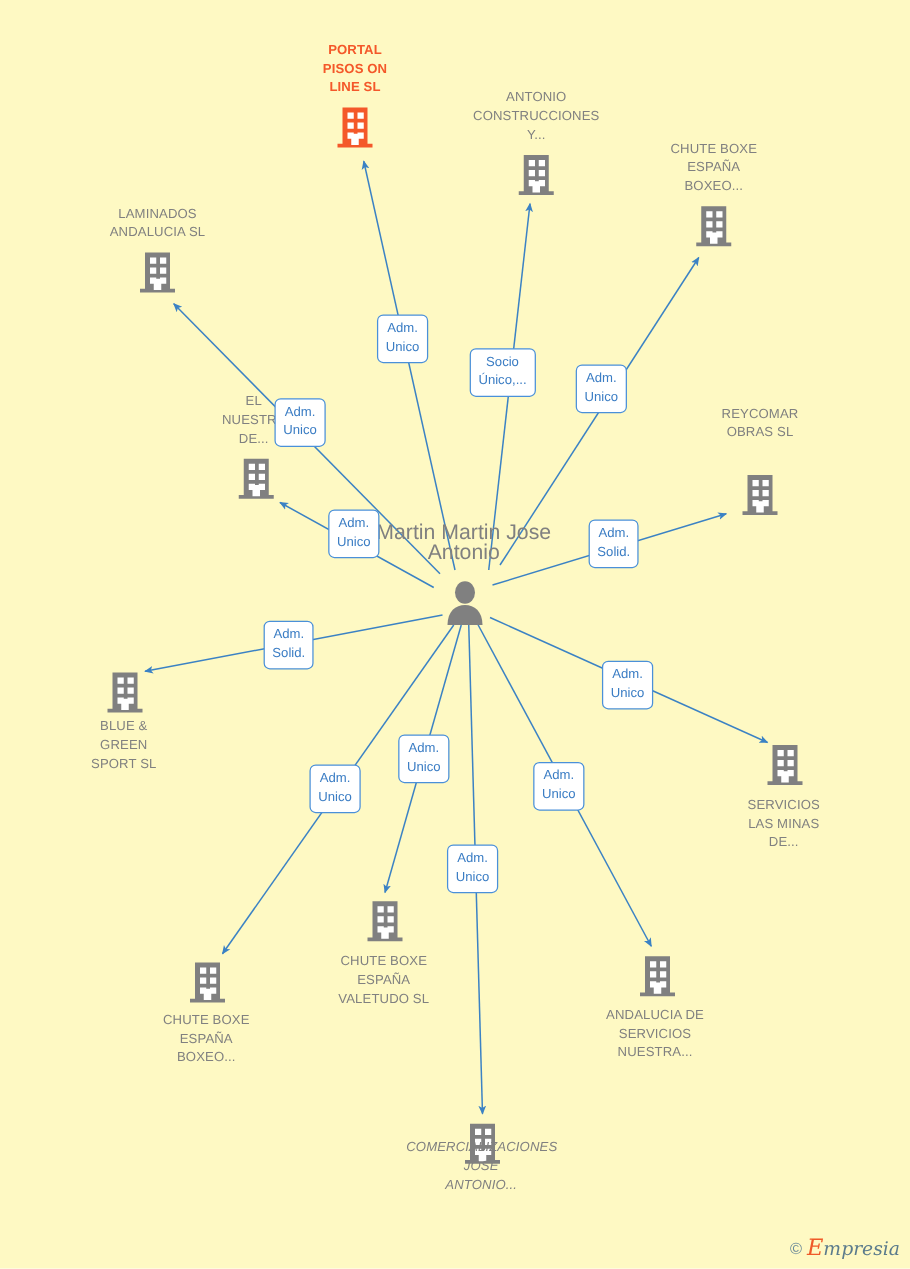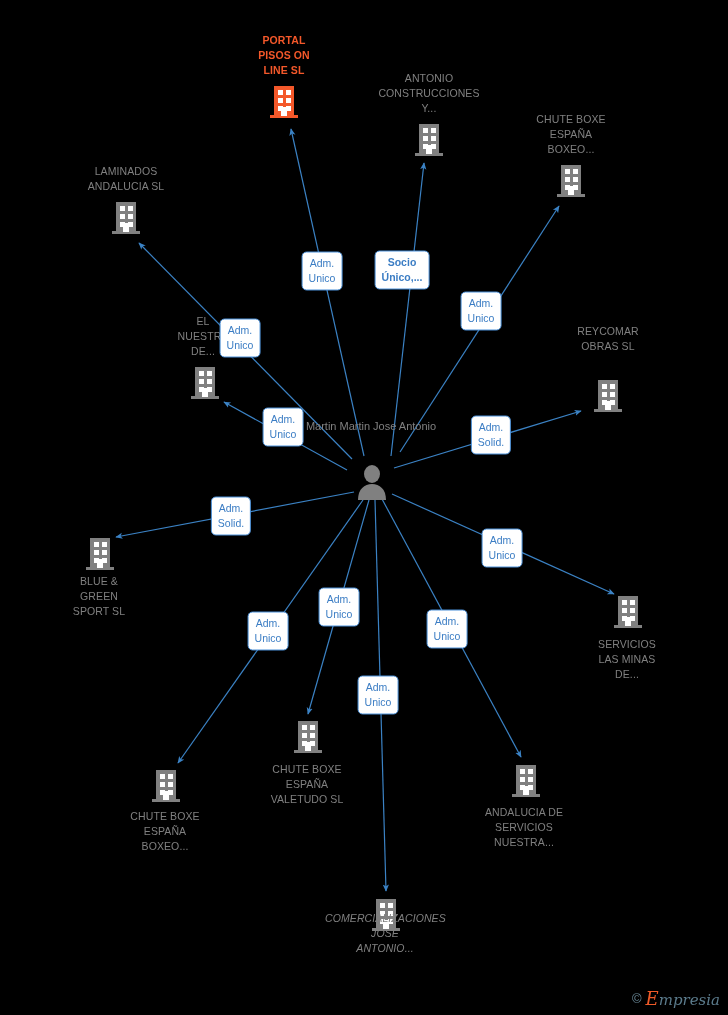--- a/index.html
+++ b/index.html
@@ -8,21 +8,21 @@
     padding: 0;
     background: #ffffff;
   }
   body {
     font-family: "Liberation Sans", "DejaVu Sans", sans-serif;
   }
   #canvas {
     position: relative;
     width: 728px;
     height: 1015px;
-    background: #000000;
+    background: #fef9c3;
     overflow: hidden;
   }
   #edge-layer {
     position: absolute;
     left: 0;
     top: 0;
     width: 728px;
     height: 1015px;
   }
   .node {
@@ -61,21 +61,21 @@
     text-align: center;
     padding: 3px 6px 4px 6px;
     white-space: pre-line;
     transform: translate(-50%, -50%);
   }
   .person-label {
     position: absolute;
     width: 140px;
     margin-left: -70px;
     text-align: center;
-    font-size: 11px;
+    font-size: 17px;
     line-height: 16px;
     color: #808080;
     white-space: pre-line;
   }
   #watermark {
     position: absolute;
     right: 8px;
     bottom: 6px;
     display: flex;
     align-items: center;
@@ -345,21 +345,21 @@
         <span class="node-icon"><svg width="34" height="36" viewBox="0 0 34 36">
             <ellipse cx="17" cy="10" rx="8" ry="9" fill="#808080"></ellipse>
             <path d="M3 36 C3 25 9.5 20 17 20 C24.5 20 31 25 31 36 Z" fill="#808080"></path>
           </svg></span>
       </div>
       <div class="person-label" style="left: 371px; top: 418px;">Martin Martin Jose Antonio</div>
     </div>
   <div id="edge-label-layer">
       <div class="edge-label" style="left: 322px; top: 271px;">Adm.
 Unico</div>
-      <div class="edge-label" style="left: 402px; top: 270px; font-weight: bold;">Socio
+      <div class="edge-label" style="left: 402px; top: 298px;">Socio
 Único,...</div>
       <div class="edge-label" style="left: 481px; top: 311px;">Adm.
 Unico</div>
       <div class="edge-label" style="left: 240px; top: 338px;">Adm.
 Unico</div>
       <div class="edge-label" style="left: 283px; top: 427px;">Adm.
 Unico</div>
       <div class="edge-label" style="left: 491px; top: 435px;">Adm.
 Solid.</div>
       <div class="edge-label" style="left: 231px; top: 516px;">Adm.

